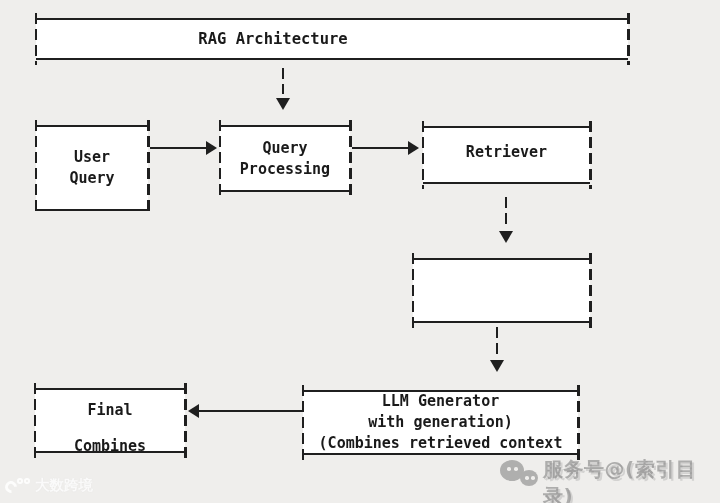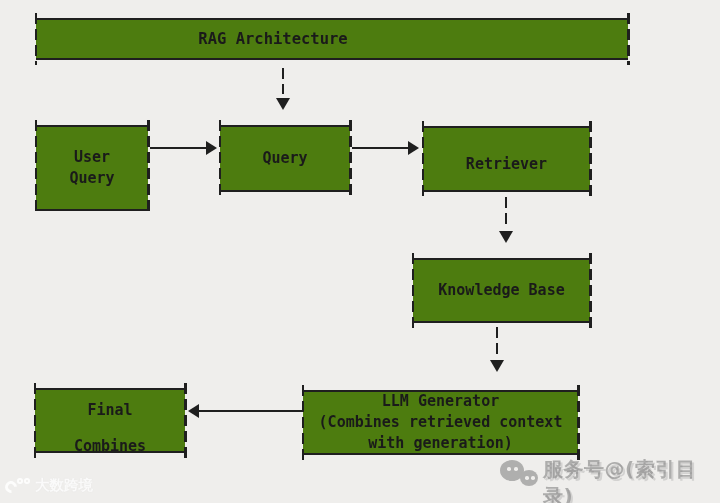--- a/index.html
+++ b/index.html
@@ -7,40 +7,40 @@
     width:720px;height:503px;position:relative;overflow:hidden;
     background:#efeeec;
     font-family:"DejaVu Sans Mono","Liberation Mono",monospace;
     color:#1a1a1a;
   }
   .stage{position:absolute;inset:0;}
 
   
   .box{
     position:absolute;box-sizing:border-box;
-    background:#4d7c0f;
+    background:#ffffff;
     border-top:2.5px solid #1f1f1f;
     border-bottom:2.5px solid #1f1f1f;
     display:flex;flex-direction:column;align-items:center;justify-content:center;
     font-size:15px;font-weight:bold;line-height:21px;
     z-index:1;
   }
   
   .box::before,.box::after{
     content:"";position:absolute;top:-7px;bottom:-7px;width:2.5px;
     background:repeating-linear-gradient(180deg,#1f1f1f 0 11px,rgba(0,0,0,0) 11px 16px);
   }
   .box::before{left:-1.5px;}
   .box::after{right:-1.5px;}
   .box .bl{white-space:pre;}
 
   #rag-box{left:36px;top:18px;width:592px;height:42px;padding-right:118px;font-size:15.5px;}
   #user-box{left:36px;top:125px;width:112px;height:86px;}
   #qp-box{left:220px;top:125px;width:130px;height:67px;}
-  #retr-box{left:423px;top:126px;width:167px;height:66px;justify-content:flex-start;padding-top:26px;}
+  #retr-box{left:423px;top:126px;width:167px;height:58px;justify-content:flex-start;padding-top:14px;}
   #kb-box{left:413px;top:258px;width:177px;height:65px;}
   #llm-box{left:303px;top:390px;width:275px;height:65px;}
   #final-box{left:35px;top:388px;width:150px;height:65px;justify-content:flex-start;padding-top:10px;gap:15px;}
 
   
   .arrow-r,.arrow-l{position:absolute;height:15px;z-index:0;}
   .arrow-r .shaft{position:absolute;left:0;right:9px;top:6.5px;border-top:2.5px solid #1f1f1f;}
   .arrow-r .head{position:absolute;right:0;top:0.5px;width:0;height:0;
     border-left:11px solid #1f1f1f;border-top:7px solid transparent;border-bottom:7px solid transparent;}
   .arrow-l .shaft{position:absolute;left:9px;right:0;top:6.5px;border-top:2.5px solid #1f1f1f;}
@@ -103,49 +103,49 @@
     <div class="bl">Query</div>
   </div>
 
   <div class="arrow-r" id="arr-user-qp">
     <span class="shaft"></span>
     <span class="head"></span>
   </div>
 
   <div class="box" id="qp-box">
     <div class="bl">Query</div>
+    <div class="bl">Processing</div>
   </div>
 
   <div class="arrow-r" id="arr-qp-retr">
     <span class="shaft"></span>
     <span class="head"></span>
   </div>
 
   <div class="box" id="retr-box">
     <div class="bl">Retriever</div>
   </div>
 
   <div class="arrow-d" id="arr-retr-kb">
     <span class="shaft"></span>
     <span class="head"></span>
   </div>
 
   <div class="box" id="kb-box">
-    <div class="bl">Knowledge Base</div>
   </div>
 
   <div class="arrow-d" id="arr-kb-llm">
     <span class="shaft"></span>
     <span class="head"></span>
   </div>
 
   <div class="box" id="llm-box">
     <div class="bl">LLM Generator</div>
+    <div class="bl">with generation)</div>
     <div class="bl">(Combines retrieved context</div>
-    <div class="bl">with generation)</div>
   </div>
 
   <div class="arrow-l" id="arr-llm-final">
     <span class="shaft"></span>
     <span class="head"></span>
   </div>
 
   <div class="box" id="final-box">
     <div class="bl">Final</div>
     <div class="bl">Combines</div>

